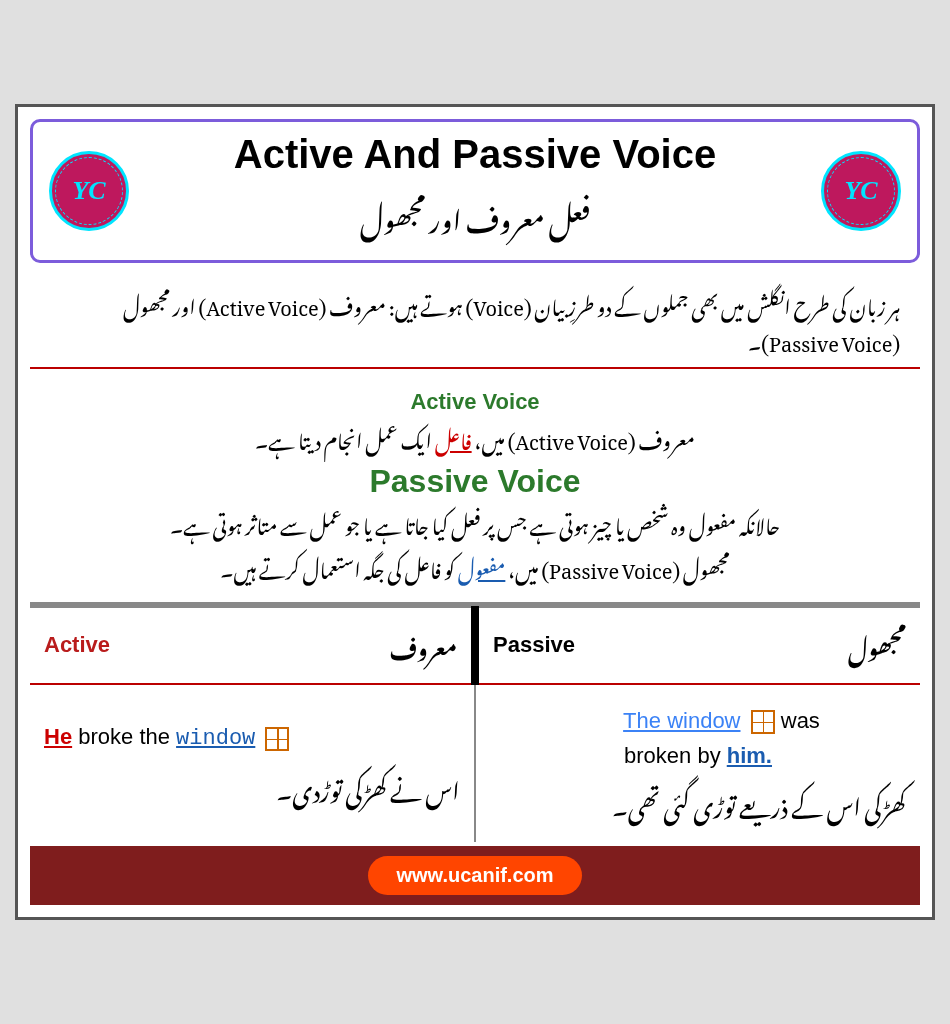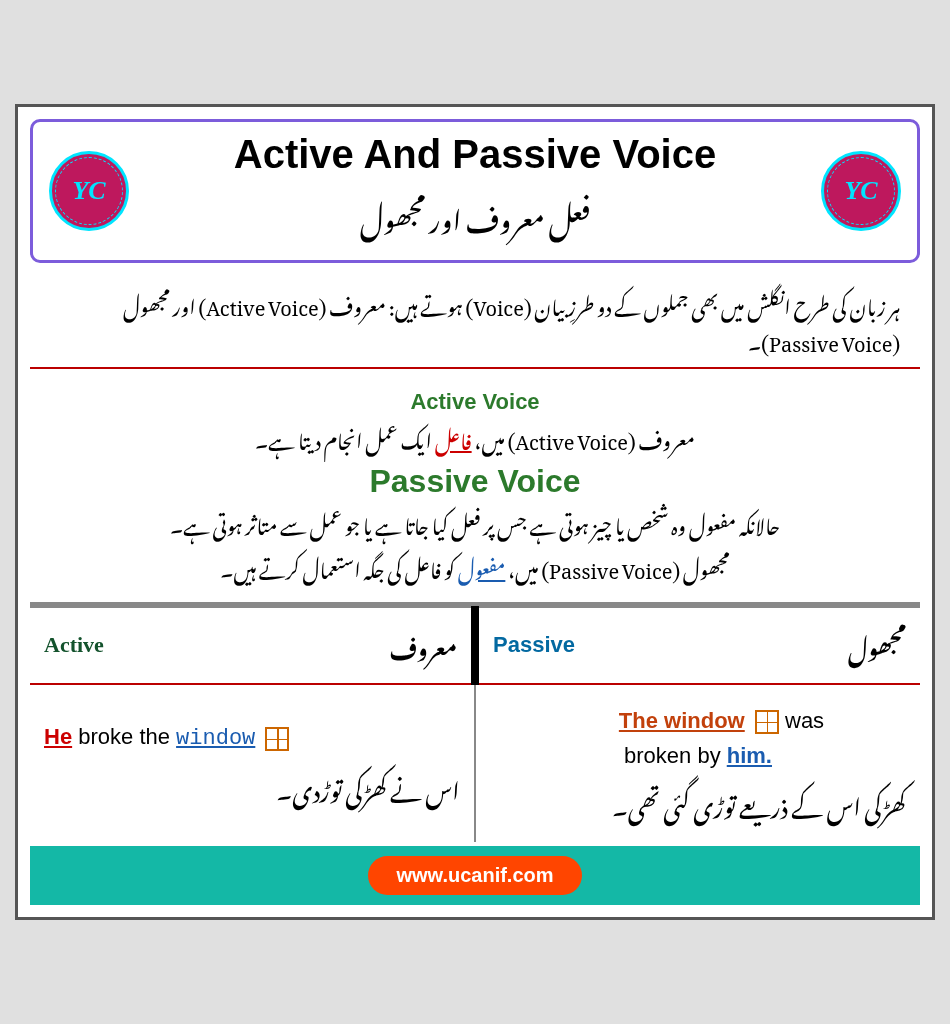--- a/index.html
+++ b/index.html
@@ -157,36 +157,36 @@
     }
 
     .table-header-row td {
       padding: 10px 14px;
       font-size: 22px;
       font-weight: 900;
       border-bottom: 2px solid #b00;
     }
 
     .th-active {
-      color: #14532d;
-      font-family: Liberation Serif, serif;
+      color: #b91c1c;
+      font-family: Liberation Sans, sans-serif;
       width: 25%;
     }
 
     .th-maroof {
       color: #000;
       text-align: right;
       direction: rtl;
       font-family: 'Noto Nastaliq Urdu', 'Arial Unicode MS', serif;
       width: 25%;
       border-right: 8px solid #000000;
     }
 
     .th-passive {
-      color: #0369a1;
+      color: #000000;
       font-family: Arial, sans-serif;
       width: 25%;
       padding-left: 20px;
     }
 
     .th-majhool {
       color: #000;
       text-align: right;
       direction: rtl;
       font-family: 'Noto Nastaliq Urdu', 'Arial Unicode MS', serif;
@@ -241,23 +241,23 @@
       font-family: Liberation Mono, monospace;
     }
 
     .him-word {
       color: #1a5cb0;
       text-decoration: underline;
       font-weight: bold;
     }
 
     .the-window-word {
-      color: #c2410c;
-      text-decoration: underline;
-      font-weight: bold;
+      color: #3b82f6;
+      text-decoration: underline;
+      font-weight: normal;
       margin-left: 47px;
     }
 
     .window-icon {
       display: inline-block;
       width: 24px;
       height: 24px;
       border: 2px solid #cc6600;
       position: relative;
       vertical-align: middle;
@@ -280,21 +280,21 @@
       position: absolute;
       left: 50%;
       top: 0;
       bottom: 0;
       width: 1.5px;
       background: #cc6600;
     }
 
     
     .footer-section {
-      background: #14b8a6;
+      background: #7f1d1d;
       padding: 10px;
       text-align: center;
       margin-top: 4px;
     }
 
     .footer-badge {
       display: inline-block;
       background: #ff4500;
       color: #fff;
       font-size: 20px;

